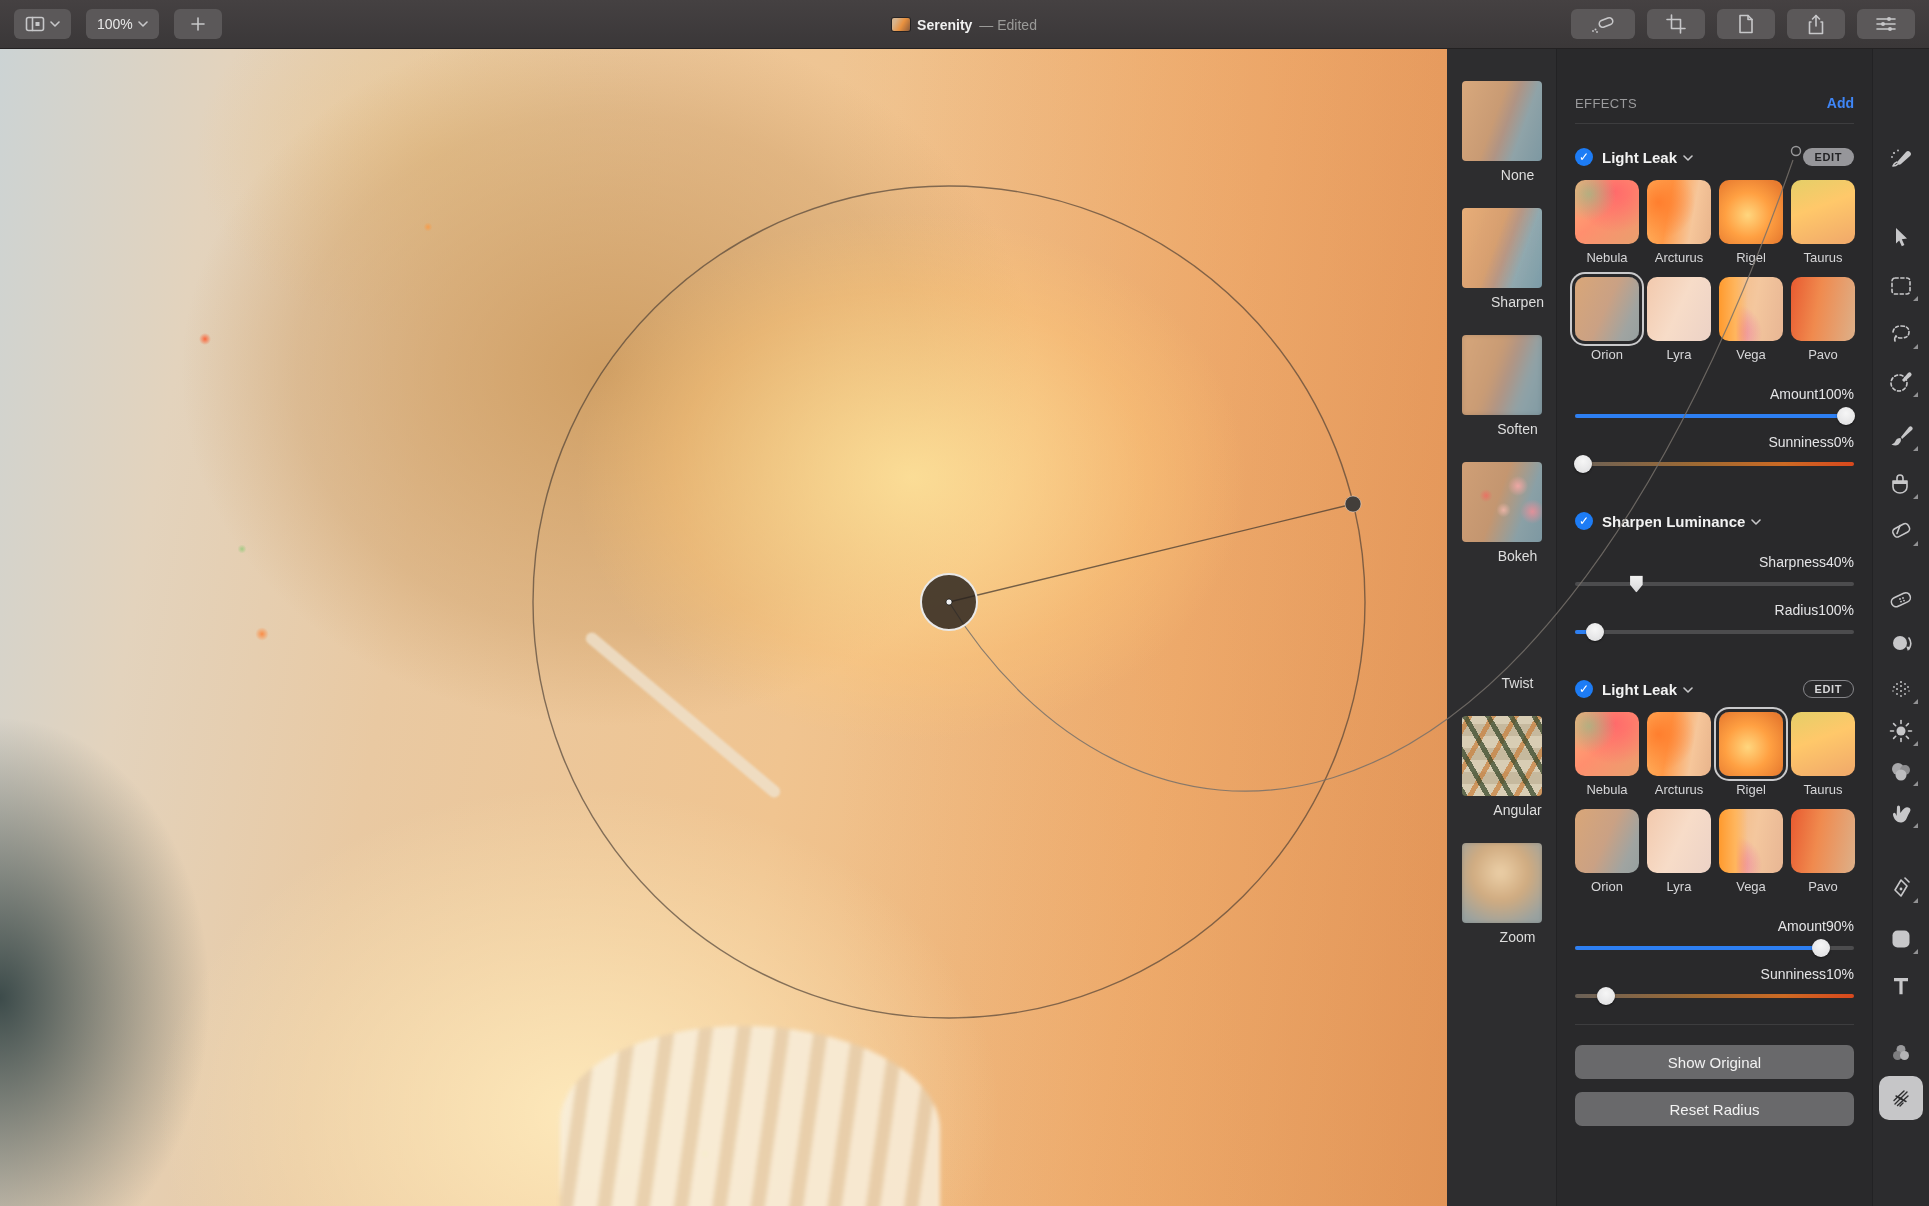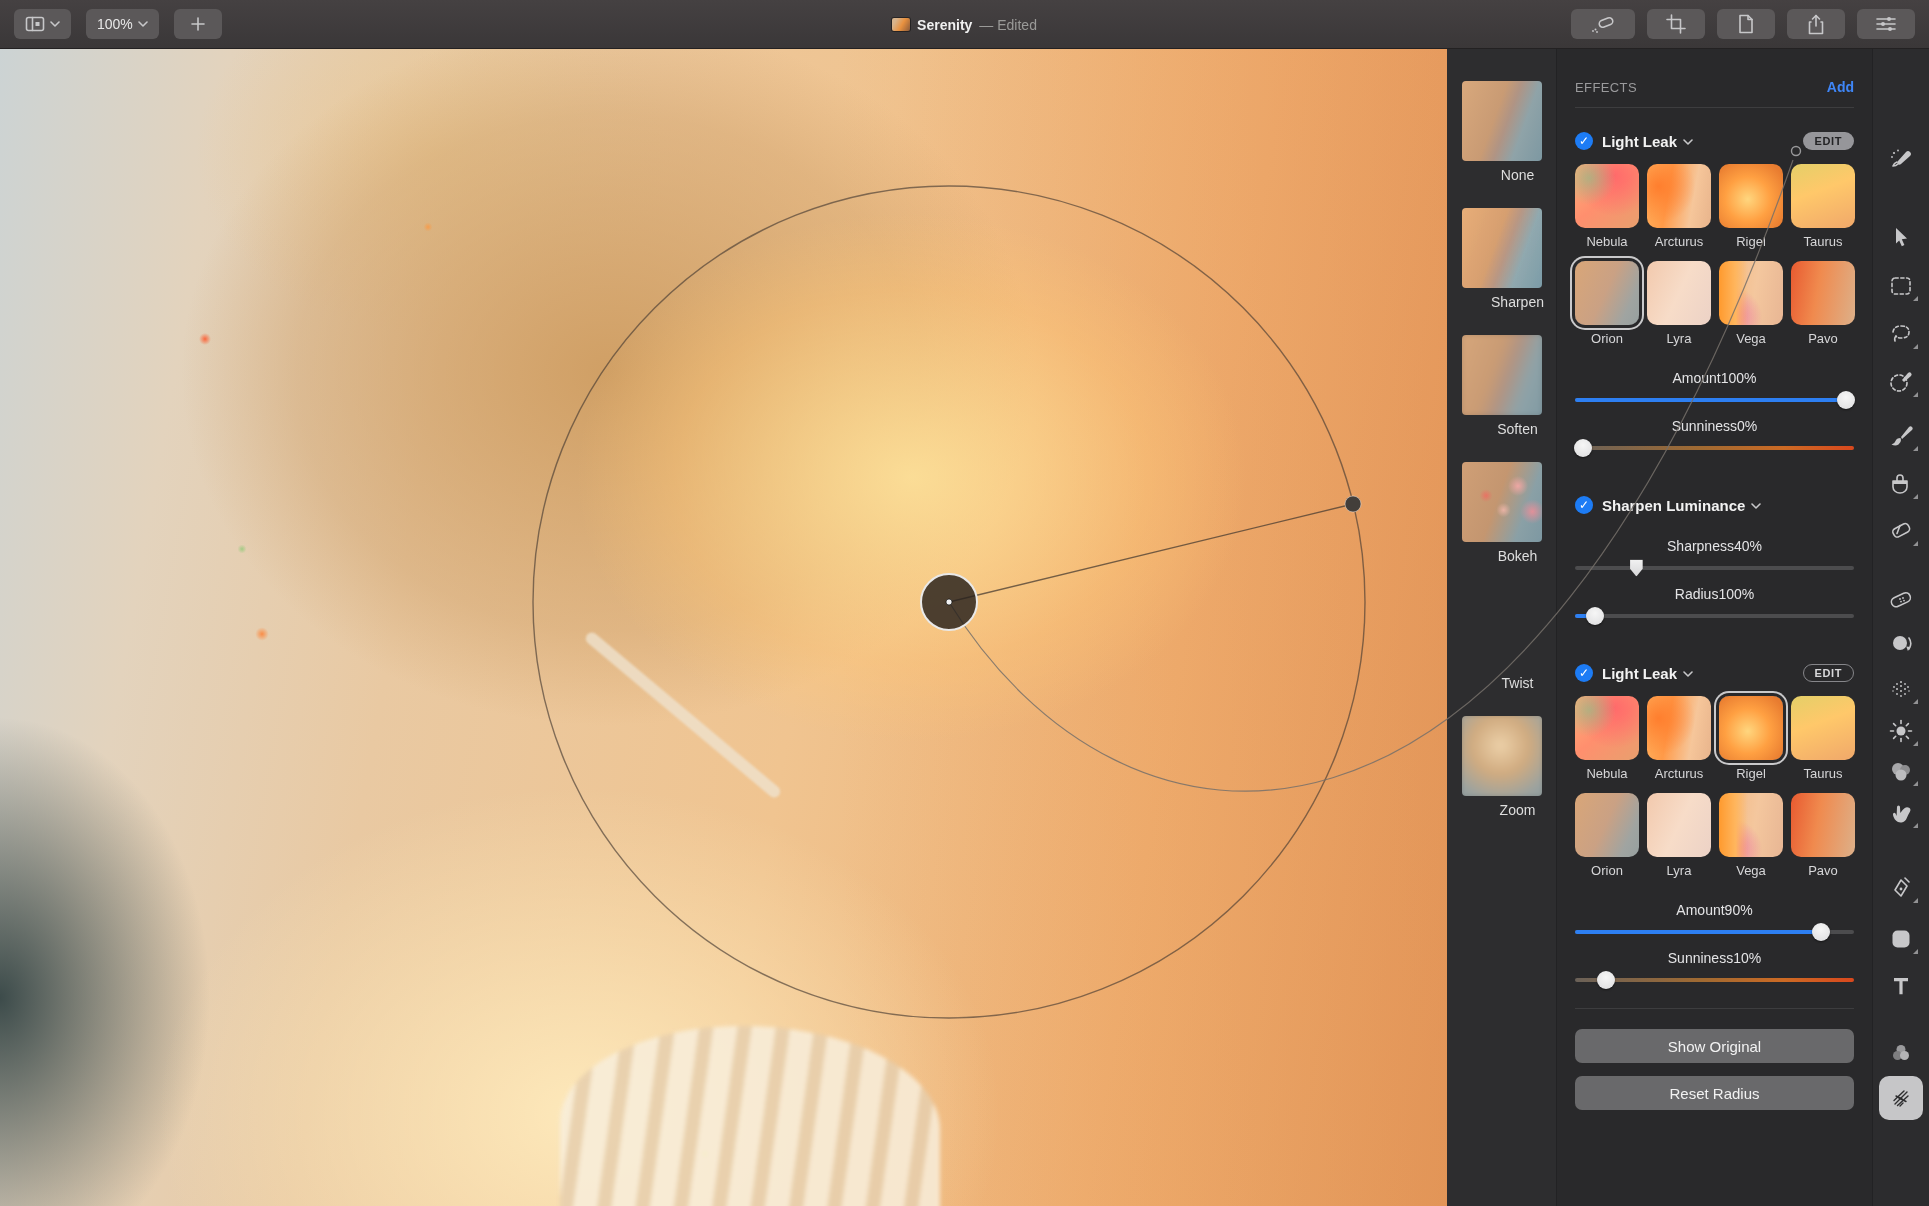--- a/index.html
+++ b/index.html
@@ -81,21 +81,21 @@
   .s-angular { background:
       repeating-linear-gradient(60deg, rgba(58,74,44,.75) 0 5px, rgba(0,0,0,0) 5px 20px),
       repeating-linear-gradient(-60deg, rgba(200,126,58,.7) 0 5px, rgba(0,0,0,0) 5px 20px),
       repeating-linear-gradient(0deg, #d8cdb4 0 12px, #c6b99e 12px 24px); }
   .s-zoom .fx { background:
       radial-gradient(circle at 48% 38%, #ecd0a8 0%, #d0ab80 40%, #9aa2a0 78%, #8c9a9c 100%);
       filter:blur(3px); transform:scale(1.1); }
 
   
   .panel { position:absolute; left:1557px; top:49px; width:315px; height:1157px; background:#29292b;
-    padding:0 18px; z-index:40; }
+    padding:16px 18px; z-index:40; }
   .panel-head { display:flex; align-items:baseline; justify-content:space-between; margin-top:30px; }
   .panel-title { color:#9a9a9c; font-size:13px; letter-spacing:.4px; }
   .add-link { color:#3f86f7; font-size:14px; font-weight:600; cursor:default; }
   .divider { border-bottom:1px solid #3d3d3f; margin-top:12px; }
 
   .sec-head { display:flex; align-items:center; margin-top:24px; position:relative; }
   .check { width:18px; height:18px; border-radius:50%; background:#1d7cf5; color:#fff; font-size:12px;
     display:flex; align-items:center; justify-content:center; flex:0 0 18px; }
   .sec-title { color:#f2f2f2; font-size:15px; font-weight:700; margin-left:9px; }
   .sec-chevron { margin-left:6px; margin-top:2px; }
@@ -122,21 +122,21 @@
   .p-orion { background:linear-gradient(115deg,#d9a678 0%,#caa184 48%,#a0a4a1 80%,#96a0a0 100%); }
   .p-lyra { background:linear-gradient(115deg,#f2c9ad 0%,#f7dcc8 50%,#ecd2c6 100%); }
   .p-vega { background:
       linear-gradient(90deg,#ff9a2e 0%,#ffb65e 26%,rgba(255,182,94,0) 45%),
       radial-gradient(circle at 20% 88%, rgba(230,60,160,.6), rgba(230,60,160,0) 40%),
       linear-gradient(100deg,#f3b67c 0%,#f4c79e 55%,#e8b694 100%); }
   .p-pavo { background:linear-gradient(100deg,#e85a30 0%,#f08a4e 42%,#ddb089 100%); }
 
   .slider { margin-top:16px; }
   .slider.first { margin-top:24px; }
-  .slider-row { display:flex; justify-content:center; align-items:baseline; }
+  .slider-row { display:flex; justify-content:flex-end; align-items:baseline; }
   .slider-label { color:#e4e4e6; font-size:14px; }
   .slider-value { color:#e4e4e6; font-size:14px; }
   .track { position:relative; height:4px; border-radius:2px; background:#4c4c4e; margin-top:12px; }
   .track.sun { background:linear-gradient(90deg,#6a6158,#a06a32 45%,#cc6a24 75%,#d9481d); }
   .fill { position:absolute; left:0; top:0; height:4px; border-radius:2px; background:#2d7ff2; }
   .thumb { position:absolute; top:50%; width:18px; height:18px; border-radius:50%;
     background:radial-gradient(circle at 50% 35%, #f6f6f6, #dcdcde); transform:translate(-50%,-50%);
     box-shadow:0 1px 2px rgba(0,0,0,.5); }
   .thumb.pointer { width:15px; height:17px; border-radius:0;
     clip-path:polygon(8% 0,92% 0,92% 55%,50% 100%,8% 55%); box-shadow:none;
@@ -278,20 +278,24 @@
     </div>
     <div class="strip-item">
       <div class="strip-thumb s-bokeh"></div>
       <span class="strip-label">Bokeh</span>
     </div>
     <div class="strip-item s-twist">
       <div class="strip-thumb">
           <div class="fx"></div>
         </div>
       <span class="strip-label">Twist</span>
+    </div>
+    <div class="strip-item">
+      <div class="strip-thumb s-angular"></div>
+      <span class="strip-label">Angular</span>
     </div>
     <div class="strip-item s-zoom">
       <div class="strip-thumb">
           <div class="fx"></div>
         </div>
       <span class="strip-label">Zoom</span>
     </div>
   </div>
 
   <div class="panel">

